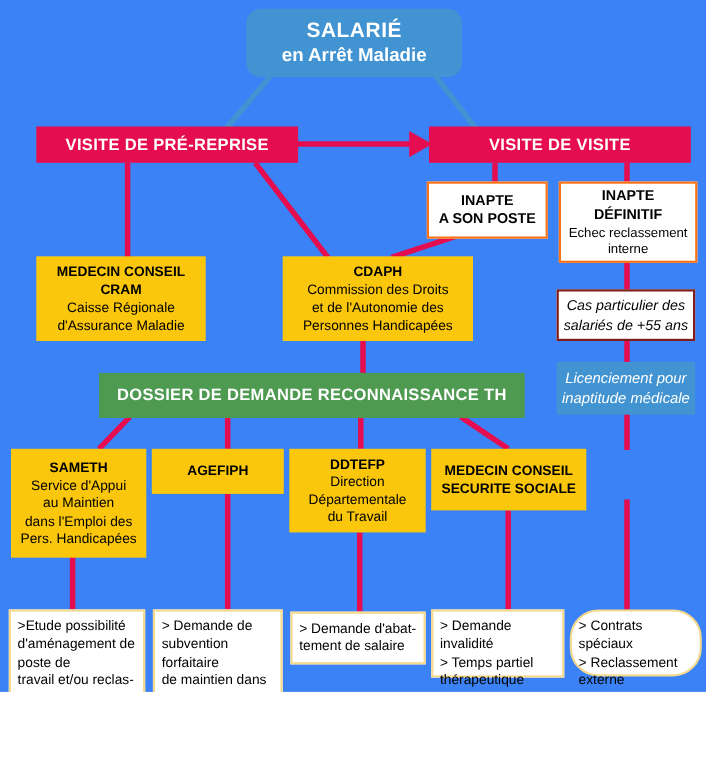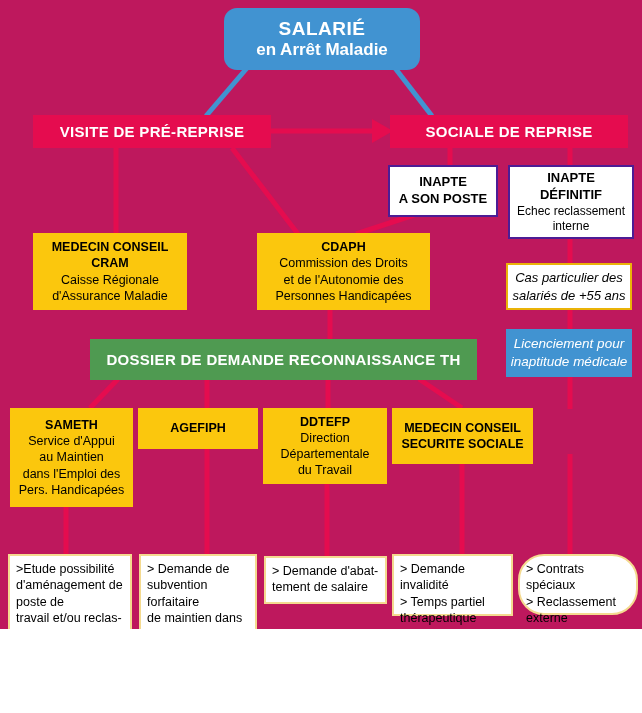--- a/index.html
+++ b/index.html
@@ -1,34 +1,34 @@
 <!DOCTYPE html>
 <html><head>
 <meta charset="utf-8">
 <style>
   html,body{margin:0;padding:0;background:#ffffff;}
   #stage{
-    position:relative;width:642px;height:629px;background:#be185d;
+    position:relative;width:642px;height:629px;background:#3b82f6;
     font-family:"Liberation Sans", sans-serif;overflow:hidden;
   }
   #edges{position:absolute;left:0;top:0;width:642px;height:713px;}
   .node{position:absolute;box-sizing:border-box;display:flex;flex-direction:column;
         align-items:center;justify-content:center;text-align:center;}
   .ml{white-space:pre-line;}
   .blue-rounded{background:#4193D1;border-radius:13px;color:#fff;font-weight:bold;}
   .blue-rounded .t1{font-size:19px;letter-spacing:.5px;}
   .blue-rounded .t2{font-size:17px;}
   .red-banner{background:#E50C4F;color:#fff;font-weight:bold;font-size:15px;letter-spacing:.3px;}
-  .outline-pink{background:#fff;border:2px solid #4c1d95;color:#000;}
+  .outline-pink{background:#fff;border:2px solid #f97316;color:#000;}
   .outline-pink .t1{font-weight:bold;font-size:13px;line-height:1.3;}
   .outline-pink .t2{font-size:12px;line-height:1.25;margin-top:1px;}
   .yellow{background:#FBC70D;color:#000;}
   .yellow .t1{font-weight:bold;font-size:12.5px;line-height:1.3;}
   .yellow .t2{font-size:12.5px;line-height:1.3;}
-  .outline-blue{background:#fff;border:2px solid #eab308;color:#000;
+  .outline-blue{background:#fff;border:2px solid #7f1d1d;color:#000;
                 font-style:italic;font-size:13px;line-height:1.35;}
   .blue-box{background:#4193D1;color:#fff;font-style:italic;font-size:13.5px;line-height:1.35;}
   .green-banner{background:#4F9A51;color:#fff;font-weight:bold;font-size:15px;letter-spacing:.3px;}
   .outline-yellow{background:#fff;border:2px solid #F4DA8F;color:#000;
                   align-items:flex-start;justify-content:flex-start;text-align:left;
                   font-size:12.5px;line-height:1.3;padding:5px 4px 4px 6px;}
 </style>
 </head>
 <body>
 
@@ -69,21 +69,21 @@
 
   <div class="node blue-rounded" style="left:224px;top:8px;width:196px;height:62px;">
     <span class="t1">SALARIÉ</span>
     <span class="t2">en Arrêt Maladie</span>
   </div>
 
   <div class="node red-banner" style="left:8px;top:115px;width:238px;height:33px;margin-left:25px;">
     <span>VISITE DE PRÉ-REPRISE</span>
   </div>
   <div class="node red-banner" style="left:390px;top:115px;width:238px;height:33px;">
-    <span>SOCIALE DE REPRISE</span>
+    <span>VISITE DE VISITE</span>
   </div>
 
   <div class="node outline-pink" style="left:388px;top:165px;width:110px;height:52px;">
     <span class="t1 ml">INAPTE
 A SON POSTE</span>
   </div>
   <div class="node outline-pink" style="left:508px;top:165px;width:126px;height:74px;">
     <span class="t1 ml">INAPTE
 DÉFINITIF</span>
     <span class="t2 ml">Echec reclassement

